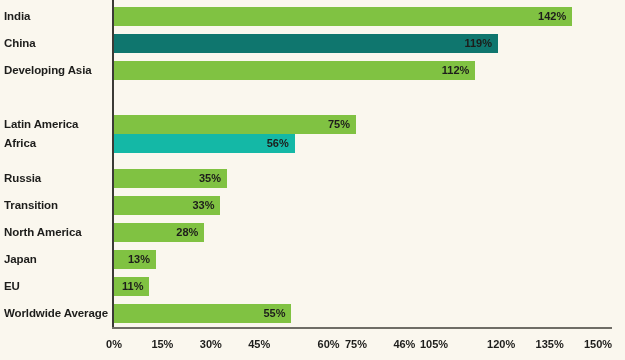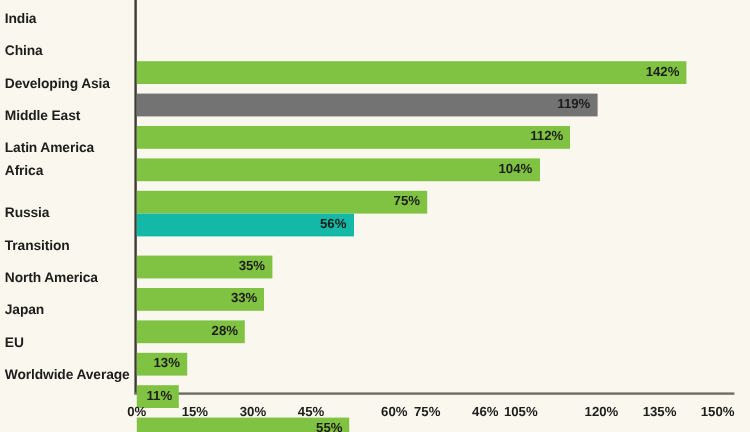--- a/index.html
+++ b/index.html
@@ -60,21 +60,20 @@
     font-weight: bold;
     color: #1d1d1b;
     white-space: nowrap;
     letter-spacing: -0.1px;
   }
   .bar-wrap {
     position: absolute;
     left: 114px;
     top: 0;
     height: 19px;
-    margin-top: 44px;
   }
   .bar {
     position: relative;
     height: 19px;
     background: #80c242;
     box-sizing: border-box;
   }
   .bar-value {
     position: absolute;
     right: 6px;
@@ -119,38 +118,30 @@
         <div class="row-label">India</div>
         <div class="bar-wrap" style="width: 458.187px;">
           <div class="bar" style="background: rgb(128, 194, 66);">
             <div class="bar-value">142%</div>
           </div>
         </div>
       </div>
       <div class="row" style="top: 34px;">
         <div class="row-label">China</div>
         <div class="bar-wrap" style="width: 383.973px;">
-          <div class="bar" style="background: #737373;">
+          <div class="bar" style="background: #0f766e;">
             <div class="bar-value">119%</div>
           </div>
         </div>
       </div>
       <div class="row" style="top: 61px;">
         <div class="row-label">Developing Asia</div>
         <div class="bar-wrap" style="width: 361.387px;">
           <div class="bar" style="background: rgb(128, 194, 66);">
             <div class="bar-value">112%</div>
-          </div>
-        </div>
-      </div>
-      <div class="row" style="top: 88px;">
-        <div class="row-label">Middle East</div>
-        <div class="bar-wrap" style="width: 335.573px;">
-          <div class="bar" style="background: rgb(128, 194, 66);">
-            <div class="bar-value">104%</div>
           </div>
         </div>
       </div>
       <div class="row" style="top: 115px; padding-left: 28px;">
         <div class="row-label">Latin America</div>
         <div class="bar-wrap" style="width: 242px;">
           <div class="bar" style="background: rgb(128, 194, 66);">
             <div class="bar-value">75%</div>
           </div>
         </div>

